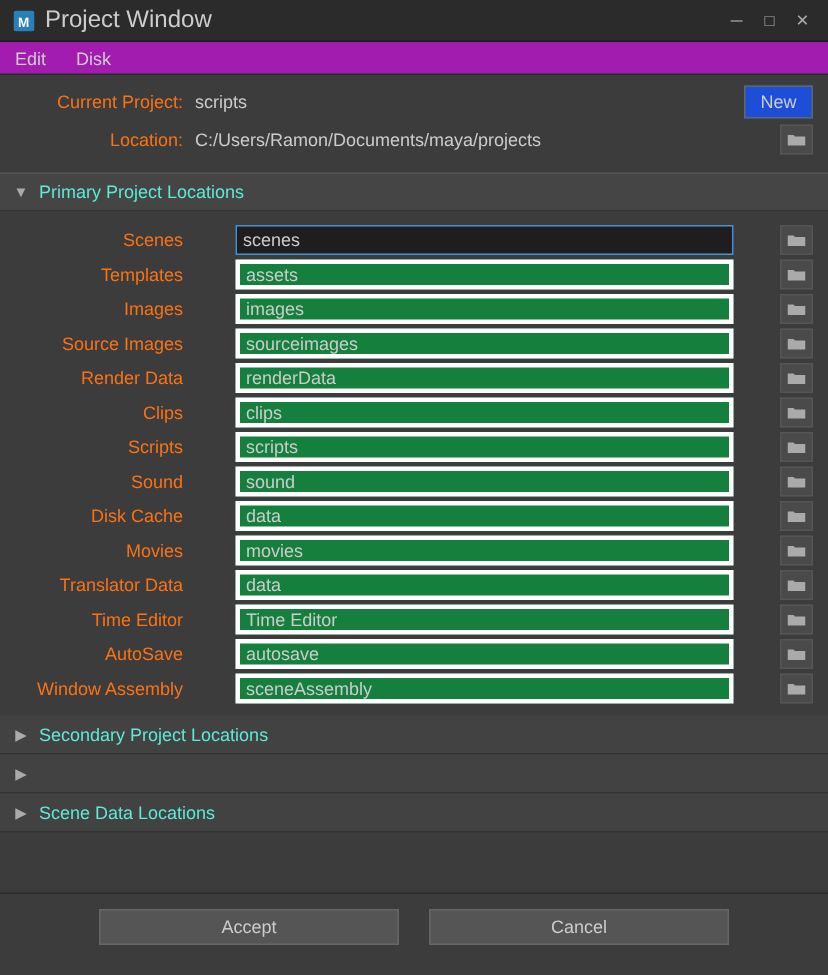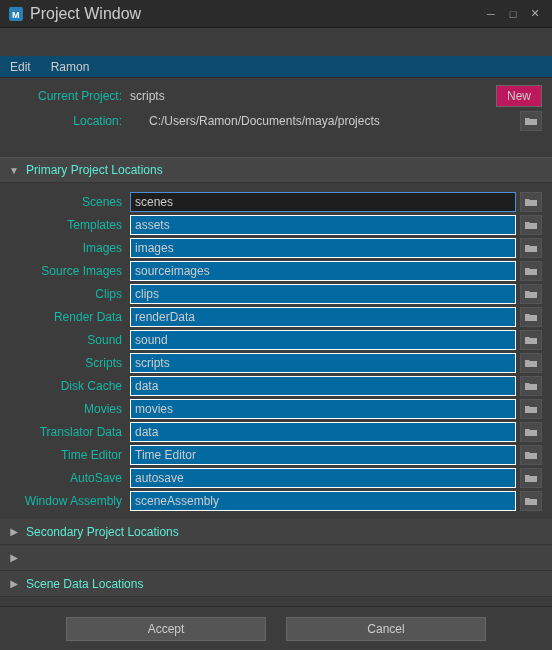--- a/index.html
+++ b/index.html
@@ -48,28 +48,27 @@
       cursor: pointer;
       display: flex;
       align-items: center;
       justify-content: center;
       font-size: 11px;
       padding: 0;
     }
 
     
     .menu-bar {
-      background: #0c4a6e;
+      background: #a21caf;
       display: flex;
       align-items: center;
       height: 22px;
       padding: 0 6px;
       border-bottom: 1px solid #2a2a2a;
       gap: 12px;
-      margin-top: 28px;
     }
     .menu-item {
       color: #cccccc;
       font-size: 12px;
       cursor: pointer;
       padding: 2px 4px;
     }
 
     
     .main-content {
@@ -81,32 +80,32 @@
     .field-row {
       display: flex;
       align-items: center;
       height: 24px;
       margin-bottom: 1px;
     }
     .field-label {
       width: 120px;
       text-align: right;
       padding-right: 8px;
-      color: #14b8a6;
+      color: #f97316;
       font-size: 12px;
       flex-shrink: 0;
     }
     .field-value {
       flex: 1;
       color: #cccccc;
       font-size: 12px;
     }
 
     .new-btn {
-      background: #be185d;
+      background: #1d4ed8;
       border: 1px solid #666;
       color: #cccccc;
       font-size: 12px;
       padding: 2px 10px;
       cursor: pointer;
       height: 22px;
       margin-left: 6px;
     }
 
     .folder-btn {
@@ -121,22 +120,21 @@
       justify-content: center;
       font-size: 12px;
       margin-left: 4px;
       flex-shrink: 0;
     }
 
     .location-row {
       display: flex;
       align-items: center;
       height: 24px;
-      margin-bottom: 18px;
-      gap: 19px;
+      margin-bottom: 4px;
     }
 
     
     .section-header {
       background: #454545;
       display: flex;
       align-items: center;
       height: 26px;
       padding: 0 8px;
       cursor: pointer;
@@ -159,28 +157,29 @@
       font-size: 12px;
       font-weight: 500;
     }
 
     
     .data-row {
       display: flex;
       align-items: center;
       height: 22px;
       margin-bottom: 1px;
+      gap: 27px;
     }
     .data-row .field-label {
       width: 120px;
     }
     .data-row .data-input {
       flex: 1;
-      background: #0369a1;
-      border: 1px solid #ffffff;
+      background: #15803d;
+      border: 3px solid #ffffff;
       color: #cccccc;
       font-size: 12px;
       padding: 1px 4px;
       height: 20px;
       outline: none;
     }
     .data-row .data-input.active-input {
       border: 1px solid #4a90d9;
       background: #1e1e1e;
     }
@@ -192,21 +191,21 @@
       align-items: center;
       height: 26px;
       padding: 0 8px;
       cursor: pointer;
       border-bottom: 1px solid #333;
     }
 
     
     .bottom-bar {
       position: absolute;
-      bottom: 0;
+      bottom: 11px;
       left: 0;
       right: 0;
       background: #3c3c3c;
       border-top: 1px solid #2a2a2a;
       display: flex;
       align-items: center;
       justify-content: center;
       gap: 20px;
       height: 44px;
       padding: 0 10px;
@@ -252,21 +251,21 @@
     <span class="title-bar-text">Project Window</span>
     <div class="title-bar-controls">
       <button class="title-btn">─</button>
       <button class="title-btn">□</button>
       <button class="title-btn close">✕</button>
     </div>
   </div>
 
   <div class="menu-bar">
     <span class="menu-item">Edit</span>
-    <span class="menu-item">Ramon</span>
+    <span class="menu-item">Disk</span>
   </div>
 
   <div class="scrollable-area">
     <div class="main-content">
 
       <div class="field-row">
         <span class="field-label">Current Project:</span>
         <span class="field-value">scripts</span>
         <button class="new-btn">New</button>
       </div>
@@ -318,49 +317,49 @@
         <div class="data-row">
           <span class="field-label">Source Images</span>
           <input type="text" class="data-input" value="sourceimages" style="">
           <div class="folder-btn">
             <svg width="12" height="10" viewBox="0 0 12 10">
               <path d="M0,2 L0,9 L12,9 L12,3 L5,3 L4,2 Z" fill="#aaa"></path>
             </svg>
           </div>
         </div>
         <div class="data-row">
+          <span class="field-label">Render Data</span>
+          <input type="text" class="data-input" value="renderData" style="">
+          <div class="folder-btn">
+            <svg width="12" height="10" viewBox="0 0 12 10">
+              <path d="M0,2 L0,9 L12,9 L12,3 L5,3 L4,2 Z" fill="#aaa"></path>
+            </svg>
+          </div>
+        </div>
+        <div class="data-row">
           <span class="field-label">Clips</span>
           <input type="text" class="data-input" value="clips" style="">
           <div class="folder-btn">
             <svg width="12" height="10" viewBox="0 0 12 10">
               <path d="M0,2 L0,9 L12,9 L12,3 L5,3 L4,2 Z" fill="#aaa"></path>
             </svg>
           </div>
         </div>
         <div class="data-row">
-          <span class="field-label">Render Data</span>
-          <input type="text" class="data-input" value="renderData" style="">
+          <span class="field-label">Scripts</span>
+          <input type="text" class="data-input" value="scripts" style="">
           <div class="folder-btn">
             <svg width="12" height="10" viewBox="0 0 12 10">
               <path d="M0,2 L0,9 L12,9 L12,3 L5,3 L4,2 Z" fill="#aaa"></path>
             </svg>
           </div>
         </div>
         <div class="data-row">
           <span class="field-label">Sound</span>
           <input type="text" class="data-input" value="sound" style="">
-          <div class="folder-btn">
-            <svg width="12" height="10" viewBox="0 0 12 10">
-              <path d="M0,2 L0,9 L12,9 L12,3 L5,3 L4,2 Z" fill="#aaa"></path>
-            </svg>
-          </div>
-        </div>
-        <div class="data-row">
-          <span class="field-label">Scripts</span>
-          <input type="text" class="data-input" value="scripts" style="">
           <div class="folder-btn">
             <svg width="12" height="10" viewBox="0 0 12 10">
               <path d="M0,2 L0,9 L12,9 L12,3 L5,3 L4,2 Z" fill="#aaa"></path>
             </svg>
           </div>
         </div>
         <div class="data-row">
           <span class="field-label">Disk Cache</span>
           <input type="text" class="data-input" value="data" style="">
           <div class="folder-btn">

